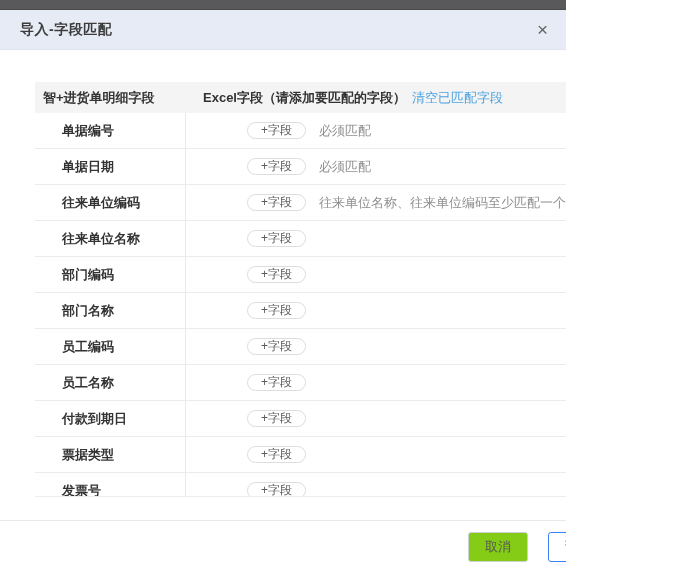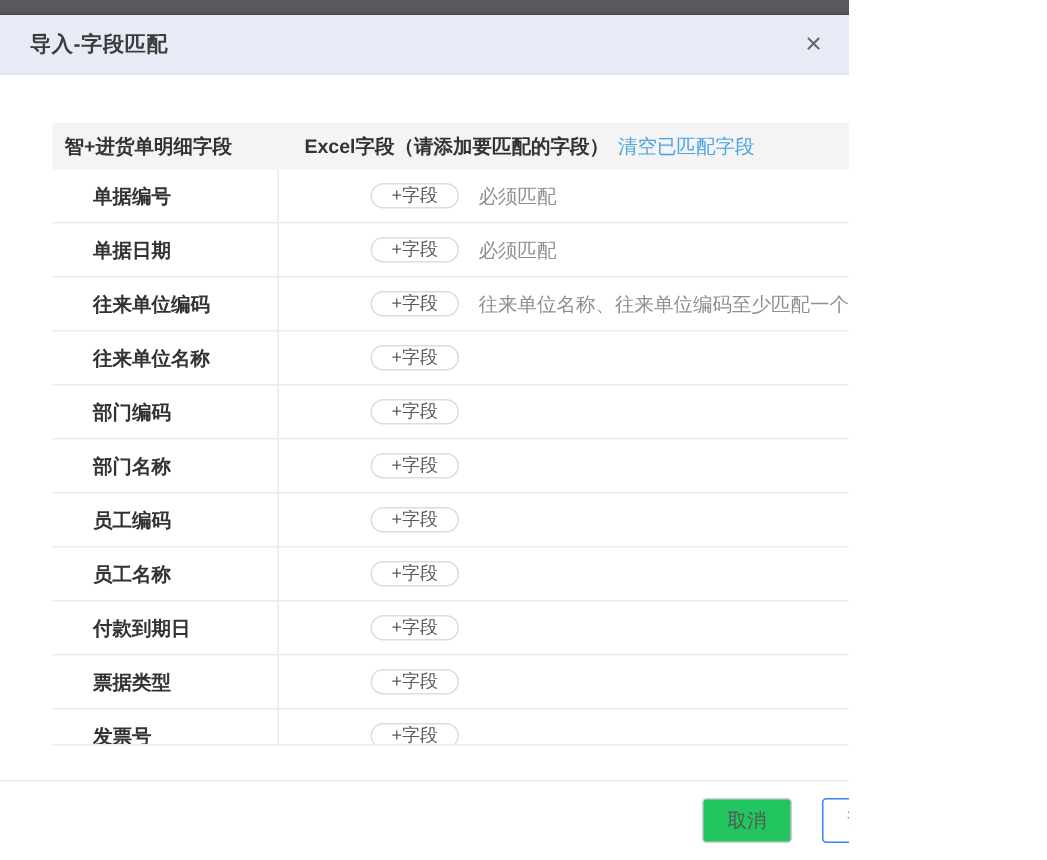--- a/index.html
+++ b/index.html
@@ -44,21 +44,21 @@
             border-bottom:6px solid #9b9b9b; }
   .sb-thumb { position:absolute; left:1px; top:22px; width:15px; height:93px; background:#b5b5b6;
               border-top:1px solid #a8a8a9; border-bottom:1px solid #a8a8a9; cursor:pointer; }
 
   
   .footer { position:absolute; left:0; bottom:0; width:698px; height:53px; background:#fff;
             border-top:1px solid #e9e9ea; display:flex; align-items:center;
             justify-content:flex-end; padding-right:16px; }
   .btn { height:30px; min-width:60px; padding:0 16px; font-size:13px; border-radius:3px;
          cursor:pointer; font-family:inherit; }
-  .btn-cancel { background:#22c55e; border:1px solid #cfcfcf; color:#555; margin-right:20px; }
+  .btn-cancel { background:#84cc16; border:1px solid #cfcfcf; color:#555; margin-right:20px; }
   .btn-preview { background:#fff; border:1px solid #3b82f6; color:#15803d; margin-right:14px; }
   .btn-continue { background:#5d9fe2; border:1px solid #5d9fe2; color:#fff; }
 </style>
 </head>
 <body>
 
 <div class="dialog">
 
   <div class="topbar"></div>
 

